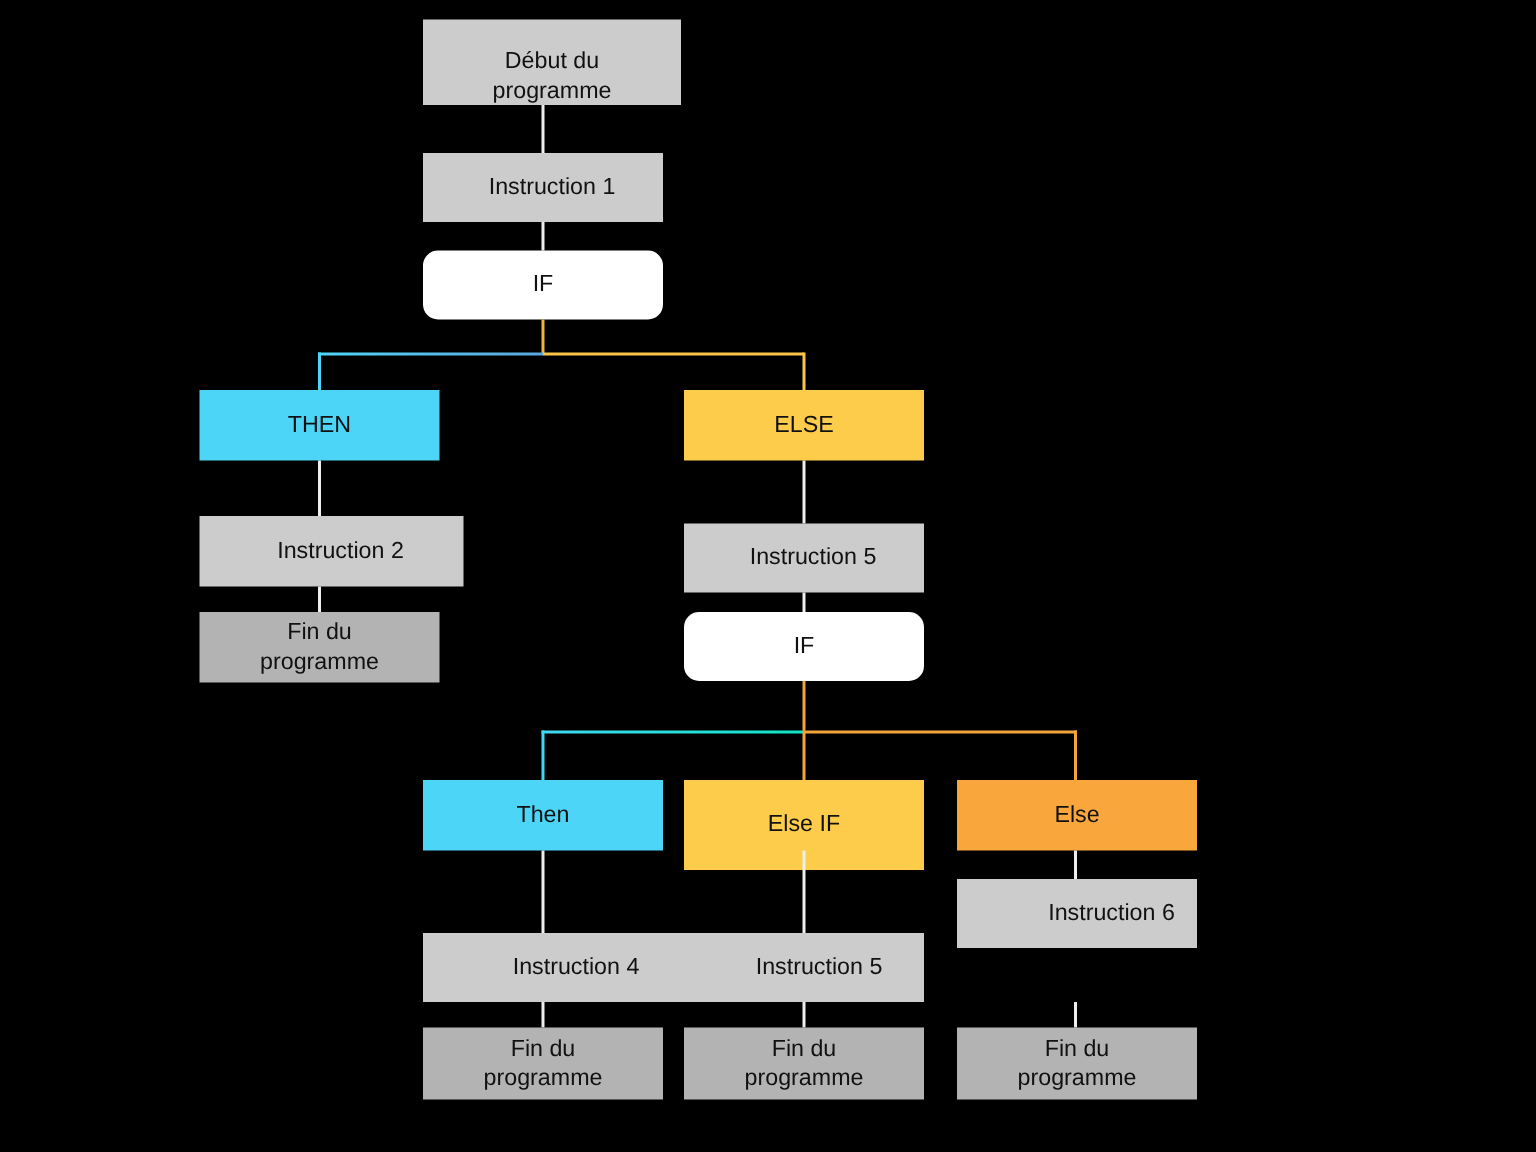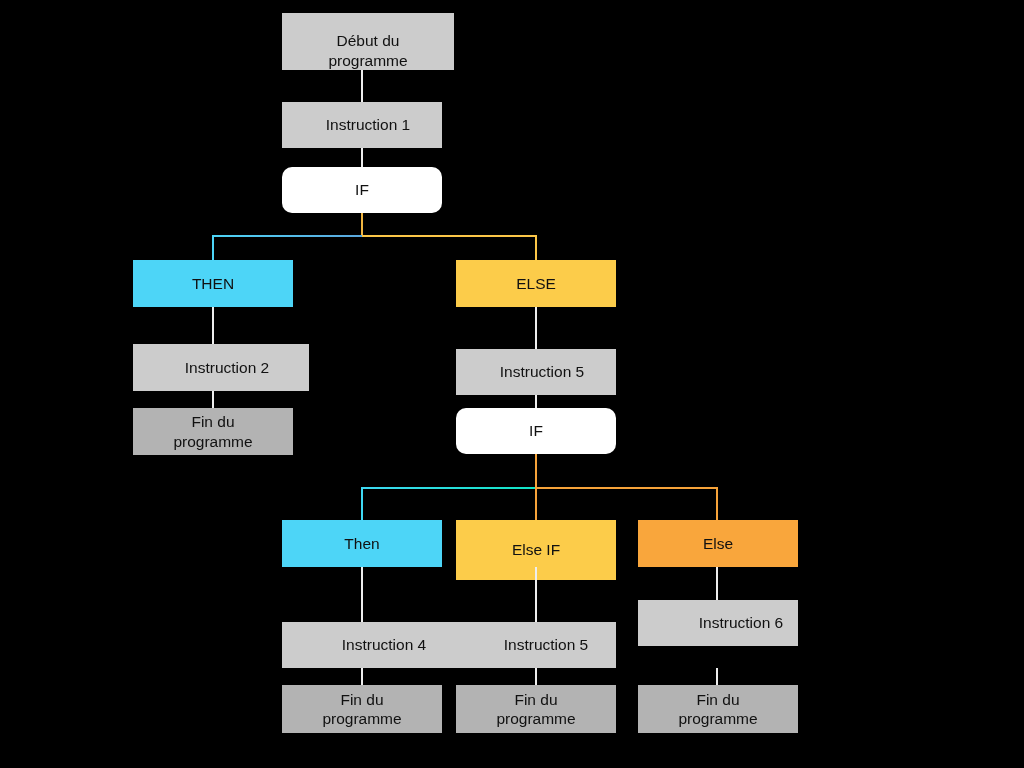--- a/index.html
+++ b/index.html
@@ -137,21 +137,21 @@
   <div class="line v white" style="left:361px; top:567px; height:55px;"></div>
   <div class="line v white" style="left:535px; top:567px; height:55px;"></div>
   <div class="line v white" style="left:716px; top:567px; height:55px;"></div>
 
   <div class="node fill-gray align-left" style="left:282px; top:622px; width:192px; height:46px;">
     <span class="lbl">Instruction 4</span>
   </div>
   <div class="node fill-gray align-left" style="left:456px; top:622px; width:160px; height:46px;padding-left:20px;">
     <span class="lbl">Instruction 5</span>
   </div>
-  <div class="node fill-gray align-left" style="left:638px; top:600px; width:160px; height:46px;padding-left:46px;">
+  <div class="node fill-gray align-left" style="left:638px; top:586px; width:160px; height:46px;padding-left:46px;">
     <span class="lbl">Instruction 6</span>
   </div>
 
   <div class="line v white" style="left:361px; top:668px; height:17px;"></div>
   <div class="line v white" style="left:535px; top:668px; height:17px;"></div>
   <div class="line v white" style="left:716px; top:668px; height:17px;"></div>
 
   <div class="node fill-gray2" style="left:282px; top:685px; width:160px; height:48px;">
     <span class="lbl">Fin du
 programme</span>

